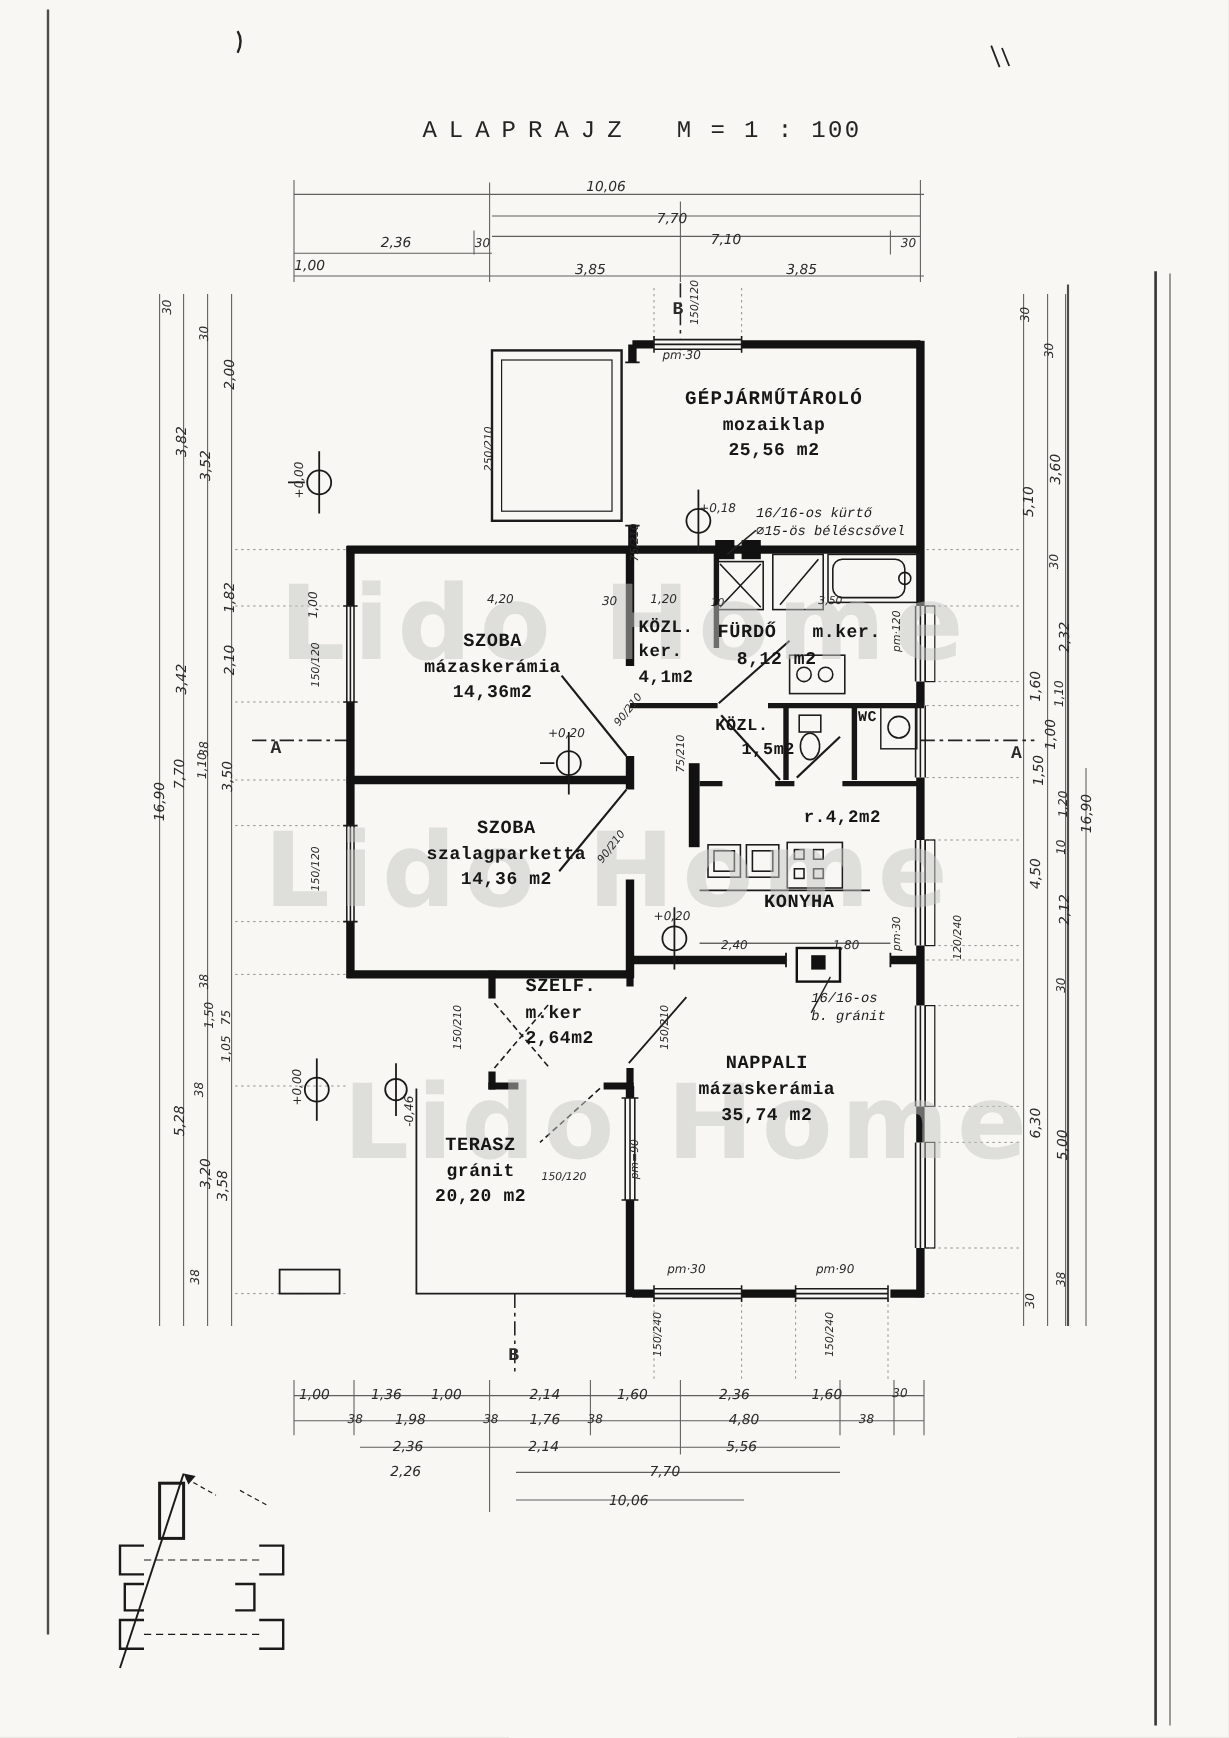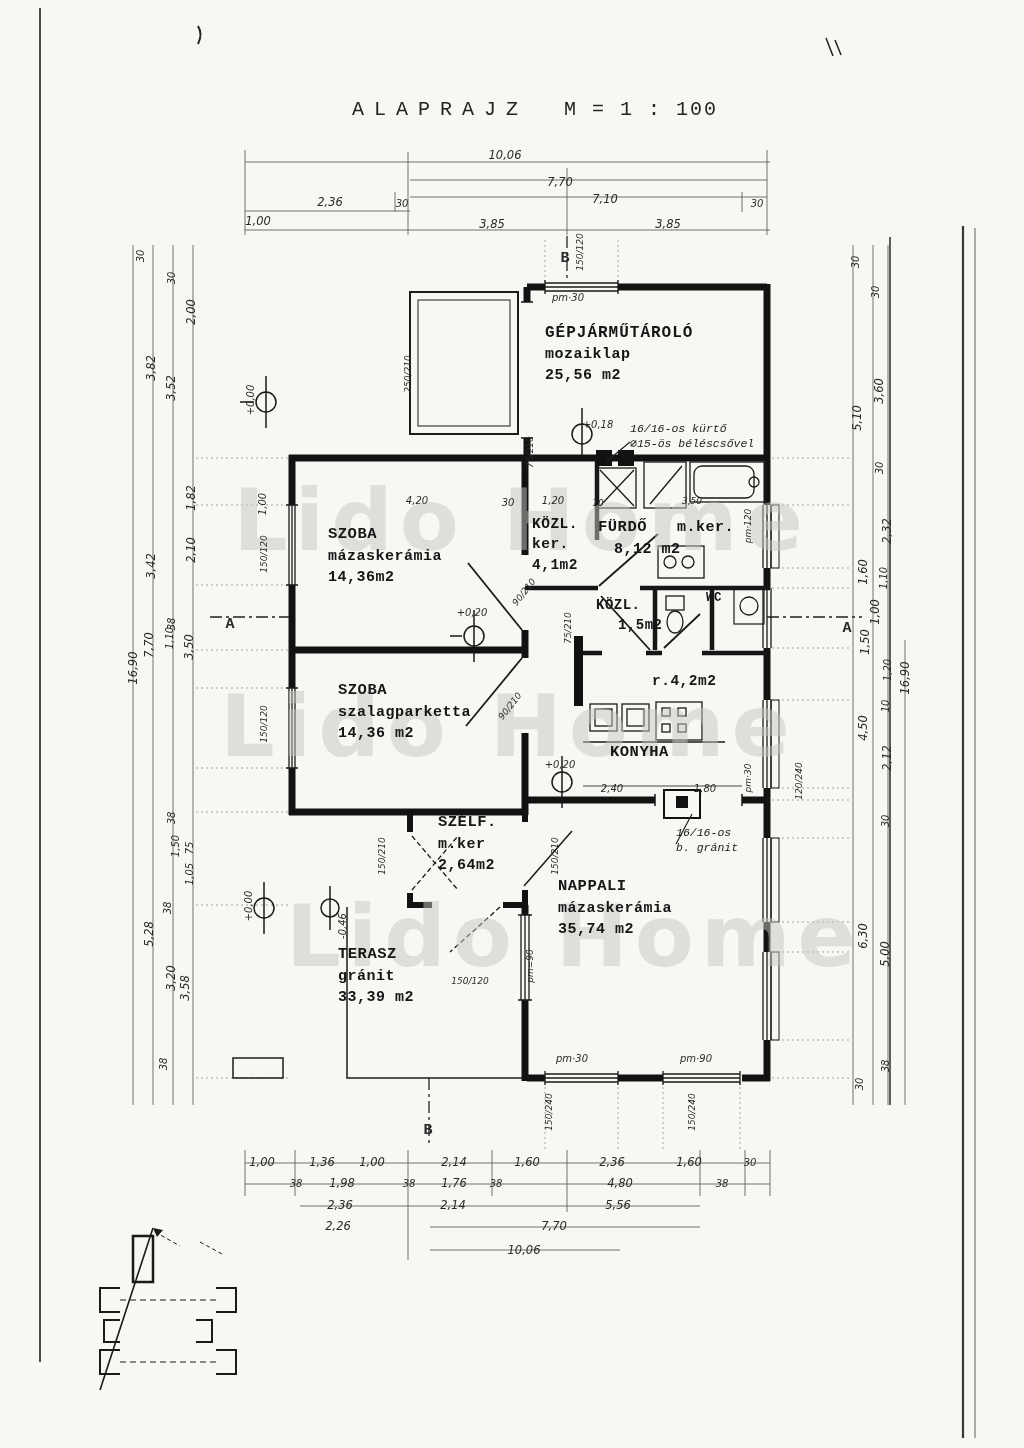--- a/index.html
+++ b/index.html
@@ -7,21 +7,21 @@
         font-family:"DejaVu Sans",sans-serif;color:#1a1a1a;}
   .layer{position:absolute;inset:0;}
   svg.plan{position:absolute;left:0;top:0;z-index:1;}
   .wm{position:absolute;z-index:2;font-family:"DejaVu Sans",sans-serif;font-weight:700;
       font-size:86px;letter-spacing:7px;color:#c6c6c4;opacity:.5;white-space:nowrap;pointer-events:none;}
   .title{position:absolute;z-index:3;left:352px;top:98px;font-family:"Liberation Mono","DejaVu Sans Mono",monospace;
          font-size:20px;font-weight:500;white-space:nowrap;color:#242424;}
   .title .t1{letter-spacing:10px;margin-right:36px;}
   .title .t2{letter-spacing:2px;}
   .room{position:absolute;z-index:3;font-family:"Liberation Mono","DejaVu Sans Mono",monospace;
-        font-weight:700;text-align:left;line-height:1.4;letter-spacing:.5px;color:#161616;white-space:nowrap;}
+        font-weight:700;text-align:center;line-height:1.4;letter-spacing:.5px;color:#161616;white-space:nowrap;}
   .room .nm{font-size:15.5px;display:block;}
   .room .fin{font-size:15px;display:block;}
   .room .ar{font-size:15px;display:block;}
   #r-garage .nm{font-size:16px;letter-spacing:1px;}
   #r-kozlker,#r-kozl2{text-align:left;}
   #r-kozlker .nm,#r-kozlker .fin,#r-kozlker .ar{font-size:14.5px;}
   #r-furdo{text-align:left;}
   #r-furdo .nm{display:inline-block;}
   #r-furdo .fin{display:inline-block;margin-left:30px;}
   #r-furdo .ar{display:block;margin-left:16px;}
@@ -287,21 +287,21 @@
     <span class="ar">2,64m2</span>
   </div>
   <div class="room" id="r-nappali" style="left:558px;top:876px;width:162px;">
     <span class="nm">NAPPALI</span>
     <span class="fin">mázaskerámia</span>
     <span class="ar">35,74 m2</span>
   </div>
   <div class="room" id="r-terasz" style="left:338px;top:944px;width:125px;">
     <span class="nm">TERASZ</span>
     <span class="fin">gránit</span>
-    <span class="ar">33,39 m2</span>
+    <span class="ar">20,20 m2</span>
   </div>
 
   <div class="note" style="left:630px;top:422px;">
     <span>16/16-os kürtő</span>
     <span>∅15-ös béléscsővel</span>
   </div>
   <div class="note" style="left:676px;top:826px;">
     <span>16/16-os</span>
     <span>b. gránit</span>
   </div>

